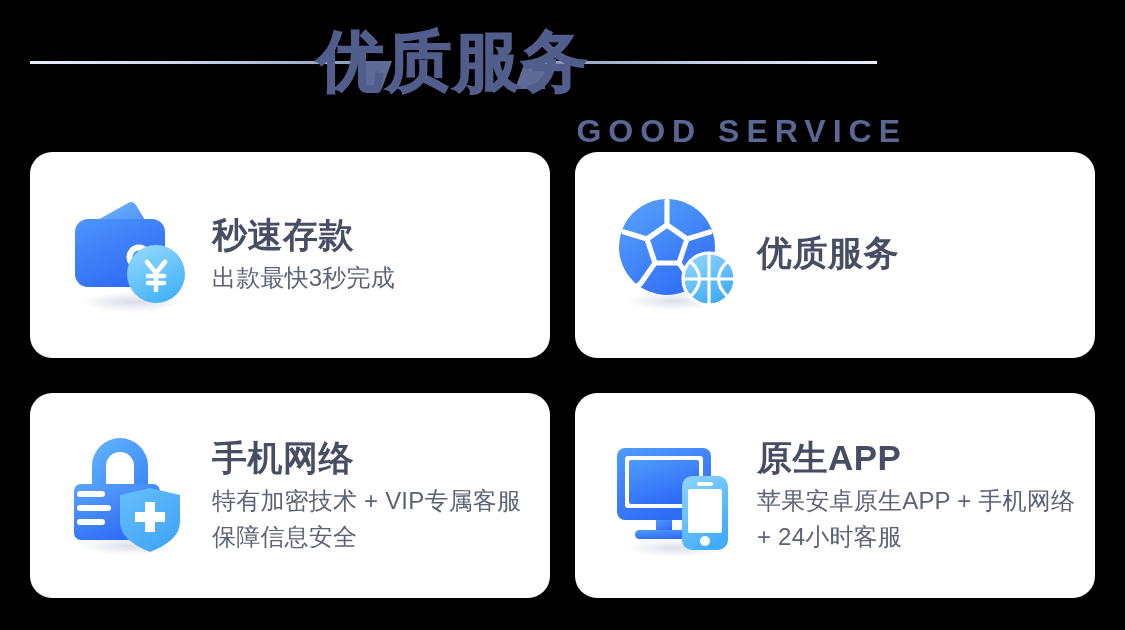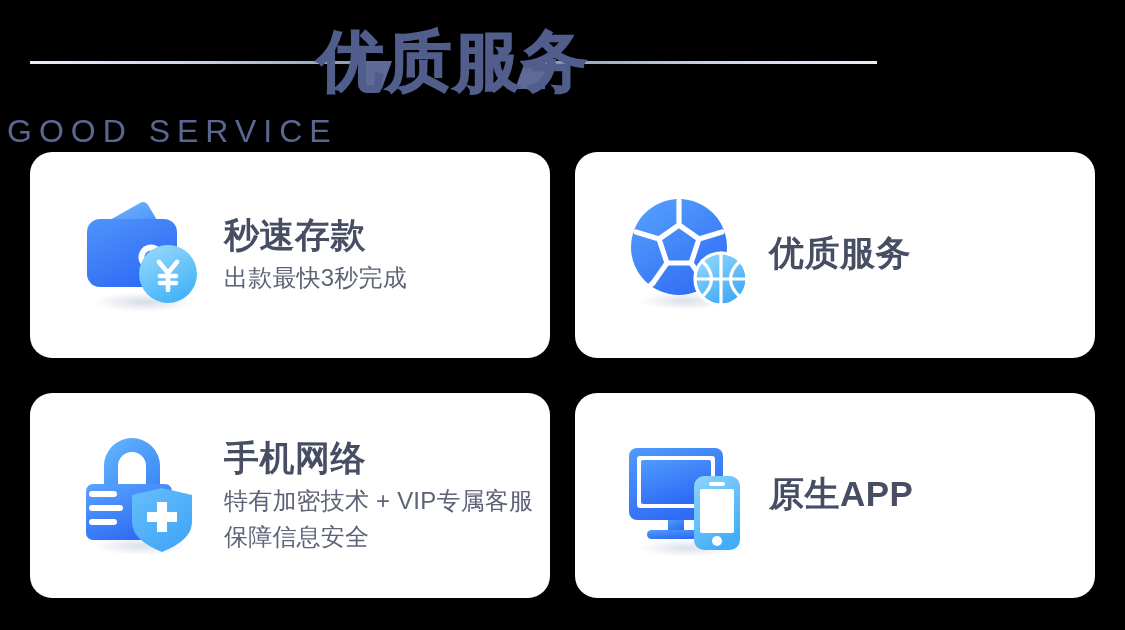--- a/index.html
+++ b/index.html
@@ -57,24 +57,24 @@
     letter-spacing: 2px;
     color: #515e8c;
     font-family: "DejaVu Sans", "Liberation Sans", sans-serif;
     -webkit-text-stroke: 1.5px #515e8c;
   }
 
   #hero-subtitle {
     position: absolute;
     left: 0; right: 0;
     top: 96px;
-    text-align: left;
+    text-align: right;
     font-size: 32px;
     line-height: 38px;
-    font-weight: 400;
+    font-weight: 700;
     letter-spacing: 7px;
     color: #5a6793;
     text-indent: 7px;
   }
 
   
   #cards {
     position: absolute;
     left: 30px;
     top: 152px;
@@ -86,21 +86,21 @@
     column-gap: 25px;
     row-gap: 35px;
   }
 
   .card {
     background: #ffffff;
     border-radius: 22px;
     position: relative;
     display: flex;
     align-items: center;
-    padding-left: 48px;
+    padding-left: 36px;
     overflow: hidden;
   }
 
   .card-icon {
     flex: 0 0 auto;
     width: 132px;
     height: 132px;
     position: relative;
   }
   .card-icon svg { display: block; width: 132px; height: 132px; }
@@ -295,16 +295,17 @@
         <rect x="45" y="90" width="16" height="12" fill="url(#mg)"></rect>
         <rect x="24" y="100" width="58" height="9" rx="4.5" fill="url(#mg)"></rect>
         <rect x="71" y="46" width="46" height="74" rx="10" fill="url(#mp)"></rect>
         <rect x="77" y="59" width="34" height="44" rx="2" fill="#ffffff"></rect>
         <rect x="86" y="52" width="16" height="4" rx="2" fill="#ffffff"></rect>
         <circle cx="94" cy="111" r="5" fill="#ffffff"></circle>
       </svg>
     </div>
     <div class="card-text">
       <div class="card-title">原生APP</div>
+      <div class="card-desc">苹果安卓原生APP + 手机网络 + 24小时客服</div>
     </div>
   </div>
 
 </div>
 
 </body></html>

